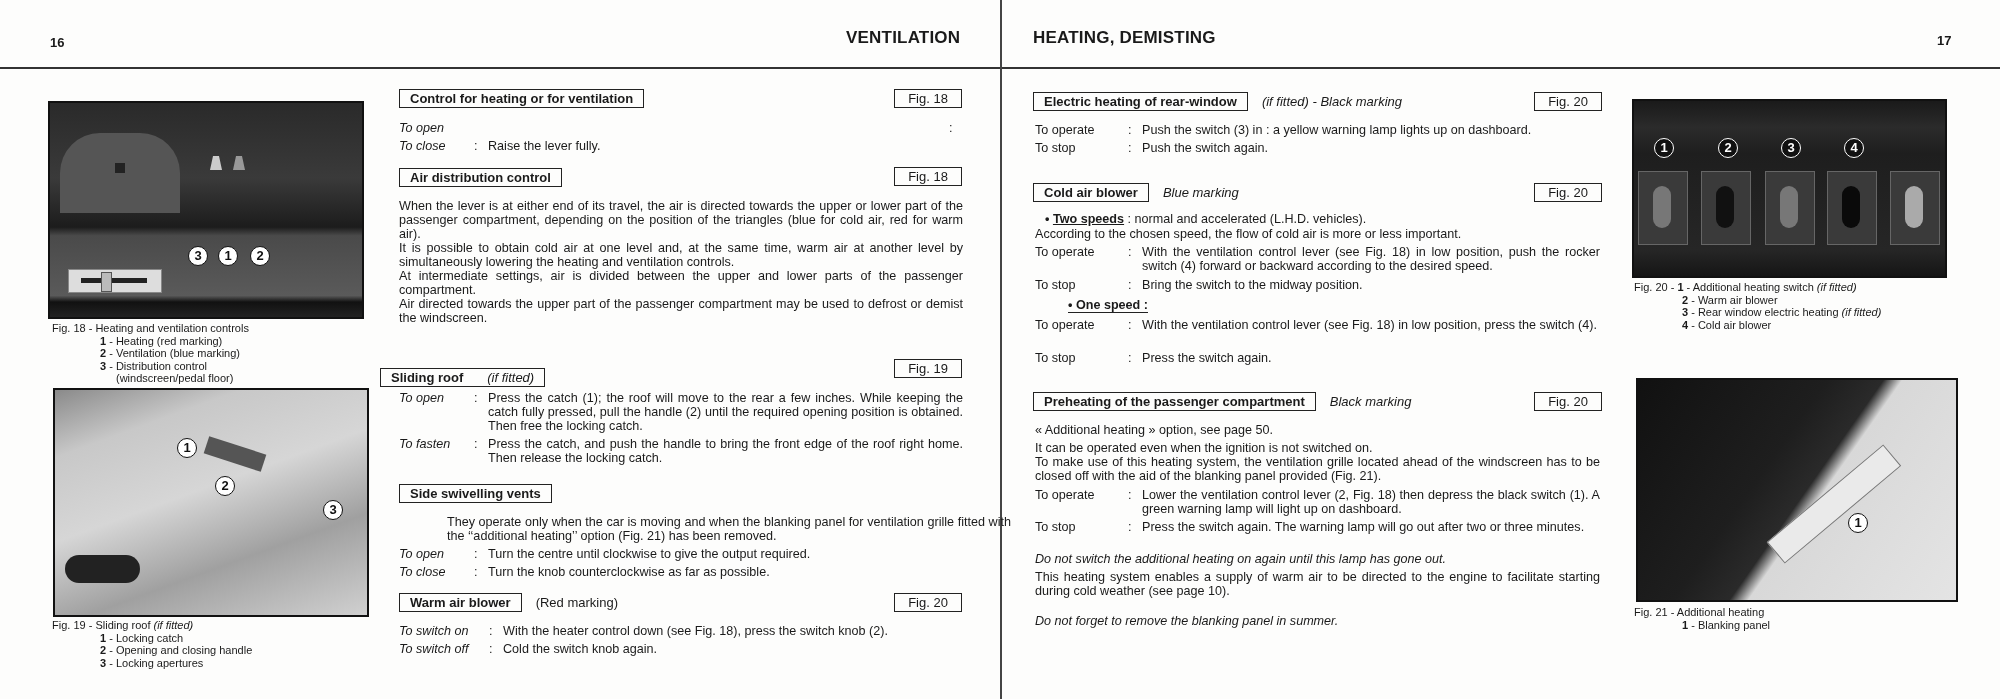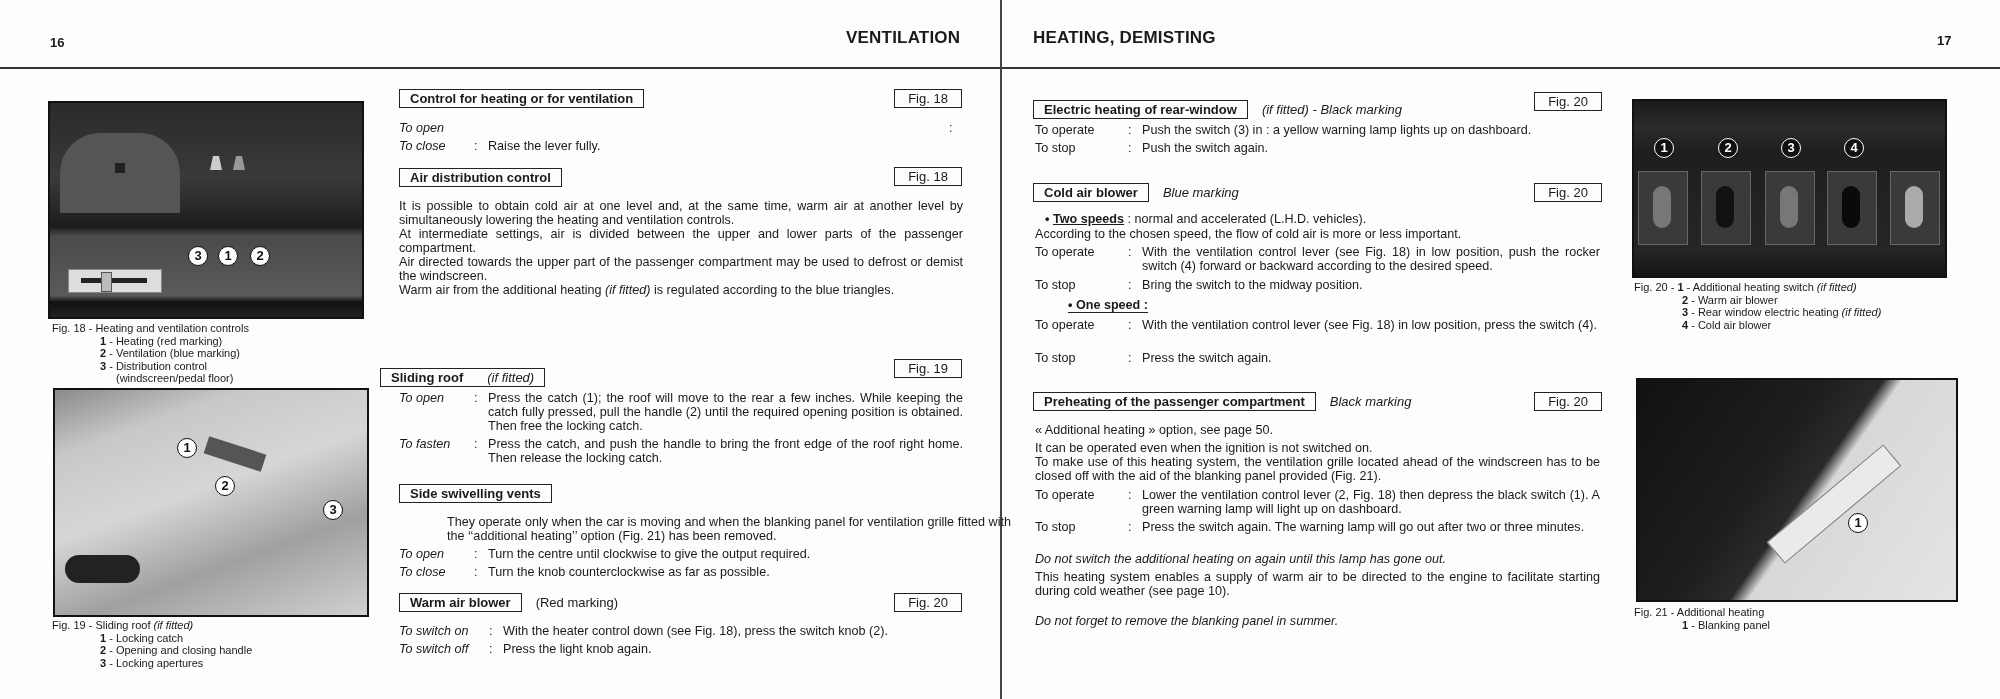--- a/index.html
+++ b/index.html
@@ -92,24 +92,24 @@
   <span class="lbl it" style="width:75px;">To close</span>
     <span class="colon">:</span>
     <span class="txt">Raise the lever fully.</span>
 </div>
 
 <div class="sec-head" style="left:399px;top:168px;justify-content:center;">
   <div class="box">Air distribution control</div>
 </div>
 <div class="fig" style="left:894px;top:167px;">Fig. 18</div>
 <div class="para" style="left:399px;top:199px;width:564px;">
+  <div>When the lever is at either end of its travel, the air is directed towards the upper or lower part of the passenger compartment, depending on the position of the triangles (blue for cold air, red for warm air).</div>
   <div>It is possible to obtain cold air at one level and, at the same time, warm air at another level by simultaneously lowering the heating and ventilation controls.</div>
   <div>At intermediate settings, air is divided between the upper and lower parts of the passenger compartment.</div>
   <div>Air directed towards the upper part of the passenger compartment may be used to defrost or demist the windscreen.</div>
-  <div><span>Warm air from the additional heating </span><i>(if fitted)</i><span> is regulated according to the blue triangles.</span></div>
 </div>
 
 <div class="sec-head" style="left:380px;top:360px;margin-top:8px;">
   <div class="box"><span>Sliding roof</span><i>(if fitted)</i></div>
 </div>
 <div class="fig" style="left:894px;top:359px;">Fig. 19</div>
 <div class="row" style="left:399px;top:391px;width:564px;">
   <span class="lbl it" style="width:75px;">To open</span>
     <span class="colon">:</span>
     <span class="txt">Press the catch (1); the roof will move to the rear a few inches. While keeping the catch fully pressed, pull the handle (2) until the required opening position is obtained. Then free the locking catch.</span>
@@ -141,28 +141,28 @@
 </div>
 <div class="fig" style="left:894px;top:593px;">Fig. 20</div>
 <div class="row" style="left:399px;top:624px;width:564px;">
   <span class="lbl it" style="width:90px;">To switch on</span>
     <span class="colon">:</span>
     <span class="txt">With the heater control down (see Fig. 18), press the switch knob (2).</span>
 </div>
 <div class="row" style="left:399px;top:642px;width:564px;">
   <span class="lbl it" style="width:90px;">To switch off</span>
     <span class="colon">:</span>
-    <span class="txt">Press the light knob again.</span>
+    <span class="txt">Cold the switch knob again.</span>
 </div>
 
 <div class="abs run-title" style="left:1033px;top:28px;">HEATING, DEMISTING</div>
 <div class="abs page-num" style="left:1937px;top:33px;">17</div>
 <div class="hrule" style="left:1002px;width:998px;"></div>
 
-<div class="sec-head" style="left:1033px;top:100px;">
+<div class="sec-head" style="left:1033px;top:92px;">
   <div class="box">Electric heating of rear-window</div>
   <span class="marking it">(if fitted) - Black marking</span>
 </div>
 <div class="fig" style="left:1534px;top:92px;">Fig. 20</div>
 <div class="row" style="left:1035px;top:123px;width:565px;">
   <span class="lbl" style="width:93px;">To operate</span>
     <span class="colon">:</span>
     <span class="txt">Push the switch (3) in : a yellow warning lamp lights up on dashboard.</span>
 </div>
 <div class="row" style="left:1035px;top:141px;width:565px;">

